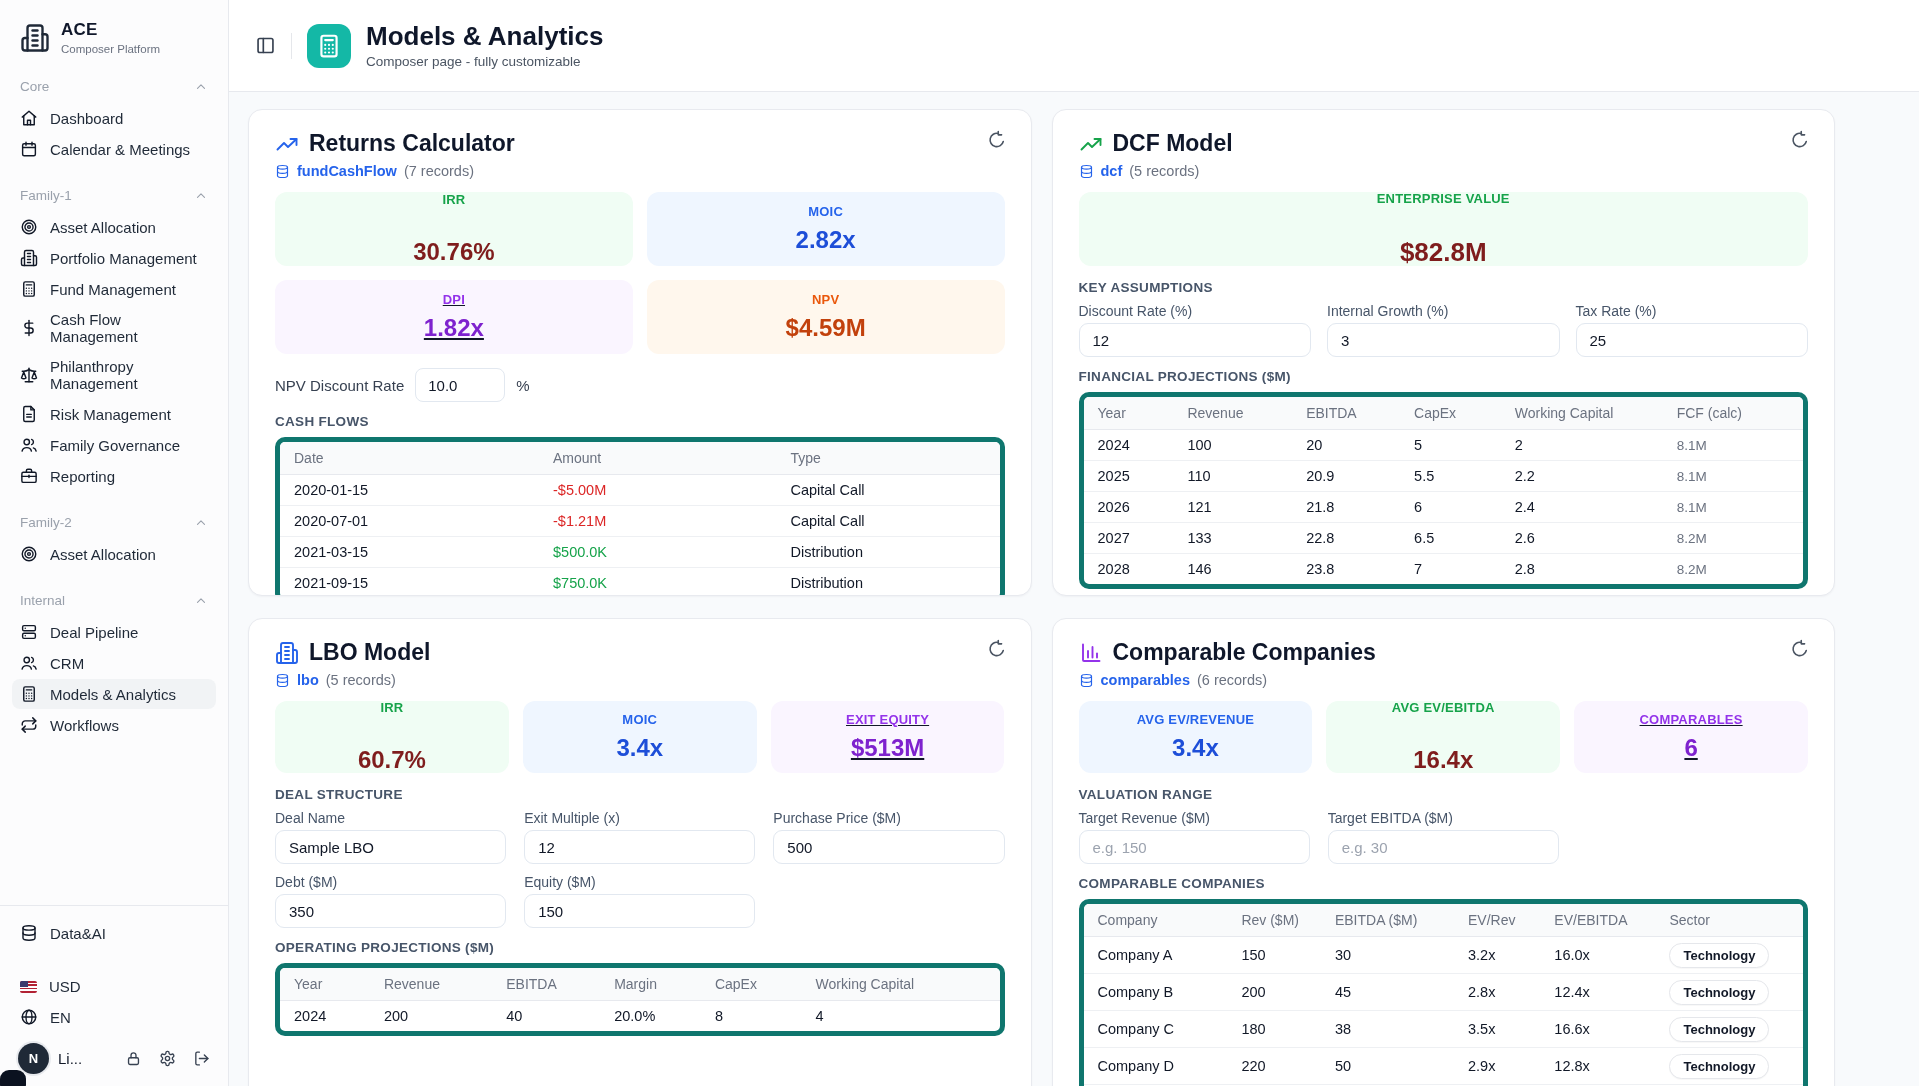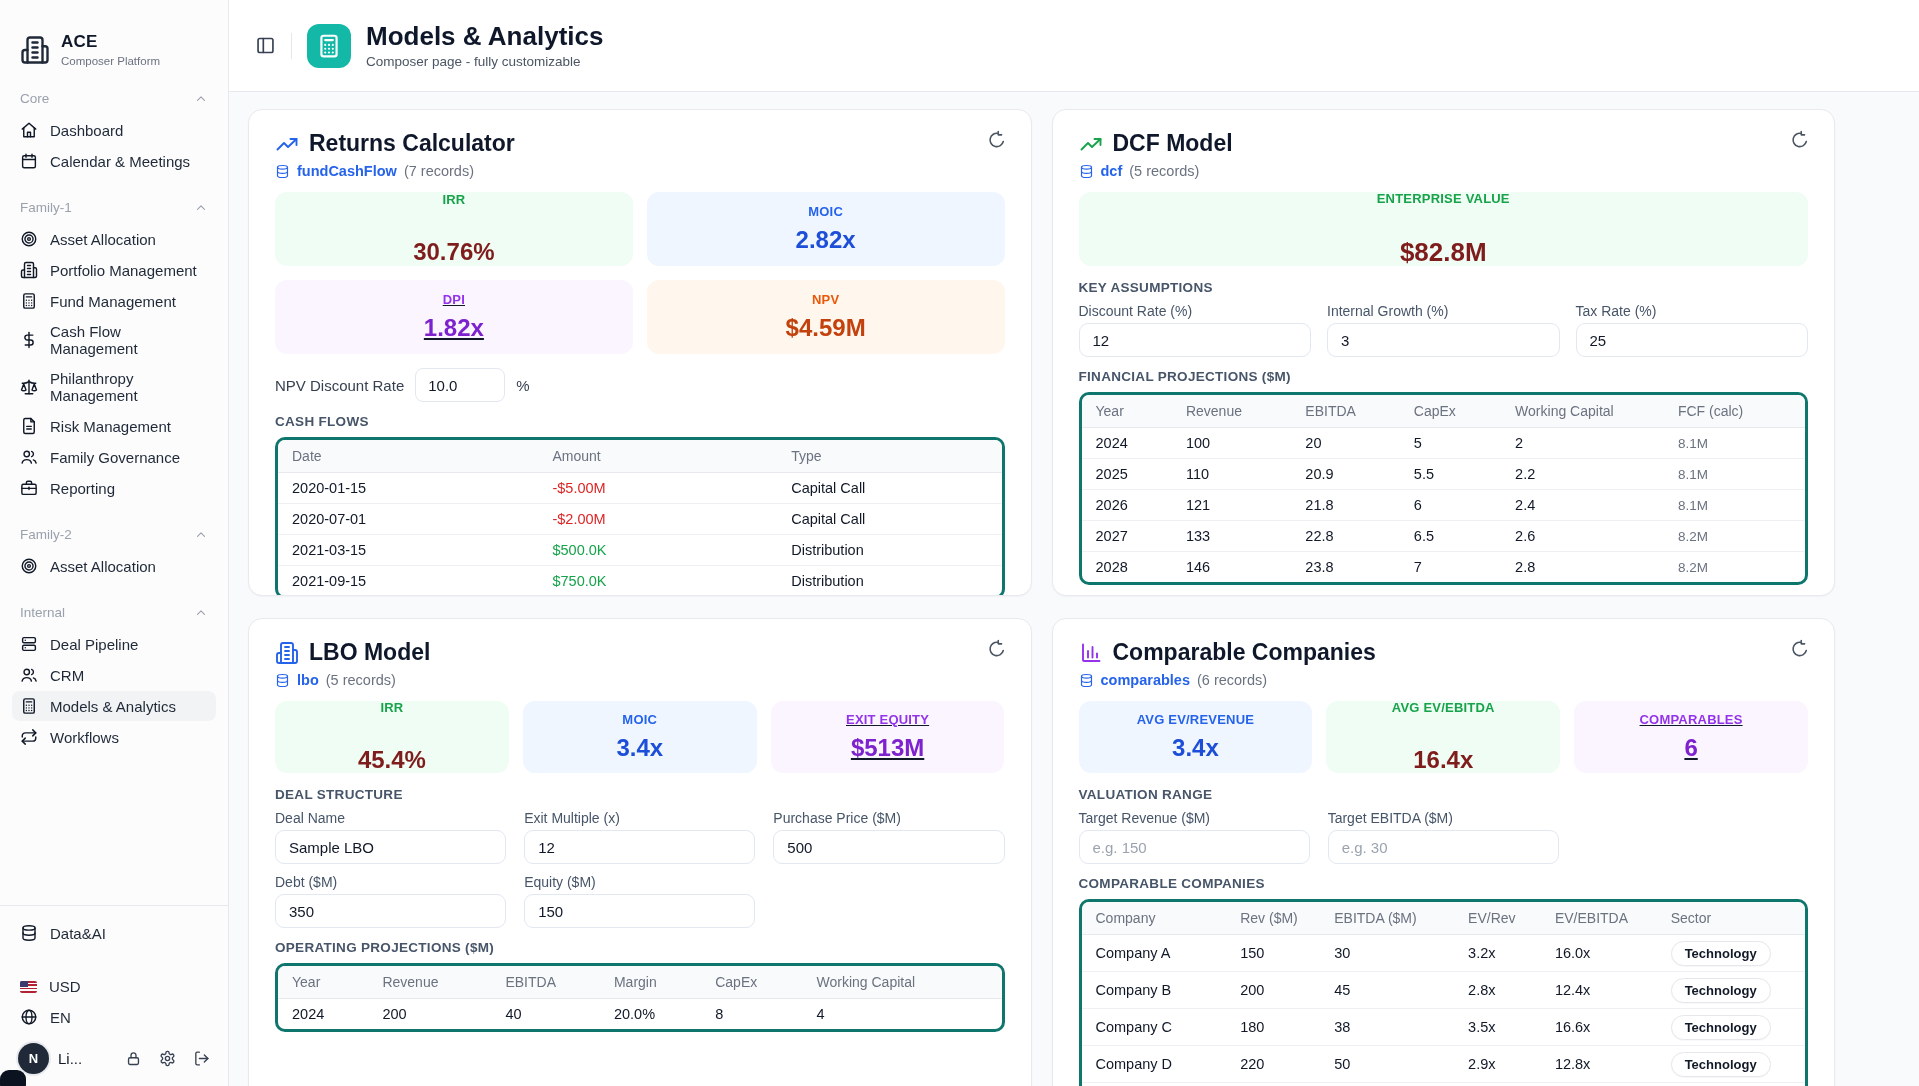--- a/index.html
+++ b/index.html
@@ -7,21 +7,21 @@
   body {
     width:1919px; height:1086px; overflow:hidden;
     background:#f8fafc; color:#111827;
     font-family:"Liberation Sans","DejaVu Sans",sans-serif;
     display:flex;
   }
   svg.ic { display:block; fill:none; stroke:currentColor; stroke-width:1.9; stroke-linecap:round; stroke-linejoin:round; }
 
   
   .sidebar { width:229px; min-width:229px; background:#fcfcfd; border-right:1px solid #e7e9ee; display:flex; flex-direction:column; position:relative; }
-  .side-scroll { flex:1; padding:30px 12px 0 12px; overflow:hidden; }
+  .side-scroll { flex:1; padding:18px 12px 0 12px; overflow:hidden; }
   .logo-row { display:flex; gap:11px; align-items:flex-start; padding:2px 8px 16px; }
   .logo-ic { width:30px; height:30px; color:#1f2937; margin-top:3px; }
   .logo-name { font-size:17px; font-weight:700; color:#0f172a; letter-spacing:.2px; }
   .logo-sub { font-size:11.5px; color:#6b7280; margin-top:3px; }
   .section-label { display:flex; justify-content:space-between; align-items:center; color:#9aa1ac; font-size:13.5px; padding:8px 8px 9px; }
   .section-gap { margin-top:16px; }
   .chev { width:14px; height:14px; color:#9aa1ac; }
   .nav-item { display:flex; gap:12px; align-items:center; padding:6px 8px; border-radius:8px; font-size:15px; color:#1f2937; margin-bottom:1px; cursor:default; }
   .nav-item .ic { width:18px; height:18px; color:#111827; flex:none; }
   .nav-item.active { background:#f1f3f5; }
@@ -74,21 +74,21 @@
   input { font-family:inherit; background:#fff; }
   .inp-sm { width:90px; height:34px; border:1px solid #e2e8f0; border-radius:8px; padding:0 12px; font-size:15px; color:#111827; outline:none; }
   .sec-label { font-size:13.5px; font-weight:700; color:#475569; letter-spacing:.3px; margin:2px 0 8px; }
 
   .fields { display:grid; grid-template-columns:1fr 1fr 1fr; gap:10px 18px; margin-bottom:12px; }
   .field label { display:block; font-size:14px; color:#475569; margin-bottom:4px; }
   .field input { width:100%; height:34px; border:1px solid #e2e8f0; border-radius:9px; padding:0 13px; font-size:15px; color:#111827; outline:none; }
   .field input::placeholder { color:#9ca3af; }
   .assume { grid-template-columns:1fr 1fr 1fr; gap:16px; }
 
-  .tbl-wrap { border:3px solid #0f766e; border-radius:10px; overflow:hidden; }
+  .tbl-wrap { border:5px solid #0f766e; border-radius:10px; overflow:hidden; }
   table { width:100%; border-collapse:collapse; font-size:14.5px; table-layout:fixed; }
   th { text-align:left; background:#f9fafb; color:#6b7280; font-weight:500; font-size:14px; padding:8px 14px; border-bottom:1px solid #e7e9ee; white-space:nowrap; overflow:hidden; }
   td { padding:7px 14px; border-bottom:1px solid #eef0f3; color:#111827; white-space:nowrap; overflow:hidden; }
   tr:last-child td { border-bottom:none; }
   td.neg { color:#dc2626; } td.pos { color:#16a34a; }
   td.muted { color:#6b7280; font-size:13.5px; }
   .comp-tbl td { padding:5.5px 14px; }
   .pill { display:inline-block; border:1px solid #e5e7eb; border-radius:999px; padding:4px 13px; font-size:13px; font-weight:600; color:#111827; background:#fff; box-shadow:0 1px 1px rgba(0,0,0,.03); }
 </style>
 </head>
@@ -447,21 +447,21 @@
           </tr>
             </thead>
           <tbody>
             <tr>
                 <td>2020-01-15</td>
                 <td class="neg">-$5.00M</td>
                 <td>Capital Call</td>
               </tr>
             <tr>
                 <td>2020-07-01</td>
-                <td class="neg">-$2.00M</td>
+                <td class="neg">-$1.21M</td>
                 <td>Capital Call</td>
               </tr>
             <tr>
                 <td>2021-03-15</td>
                 <td class="pos">$500.0K</td>
                 <td>Distribution</td>
               </tr>
             <tr>
                 <td>2021-09-15</td>
                 <td class="pos">$750.0K</td>
@@ -582,21 +582,21 @@
       <div class="records">
         <svg class="ic">
             <use href="#i-database"></use>
           </svg>
         <span class="src">lbo</span>
         <span>(5 records)</span>
       </div>
       <div class="tiles g3" style="--h:72px">
         <div class="tile green" style="height:72px">
           <span class="t-label">IRR</span>
-            <span class="t-value">45.4%</span>
+            <span class="t-value">60.7%</span>
         </div>
         <div class="tile blue" style="height:72px">
           <span class="t-label">MOIC</span>
             <span class="t-value">3.4x</span>
         </div>
         <div class="tile purple" style="height:72px">
           <span class="t-label">EXIT EQUITY</span>
             <span class="t-value">$513M</span>
         </div>
       </div>

